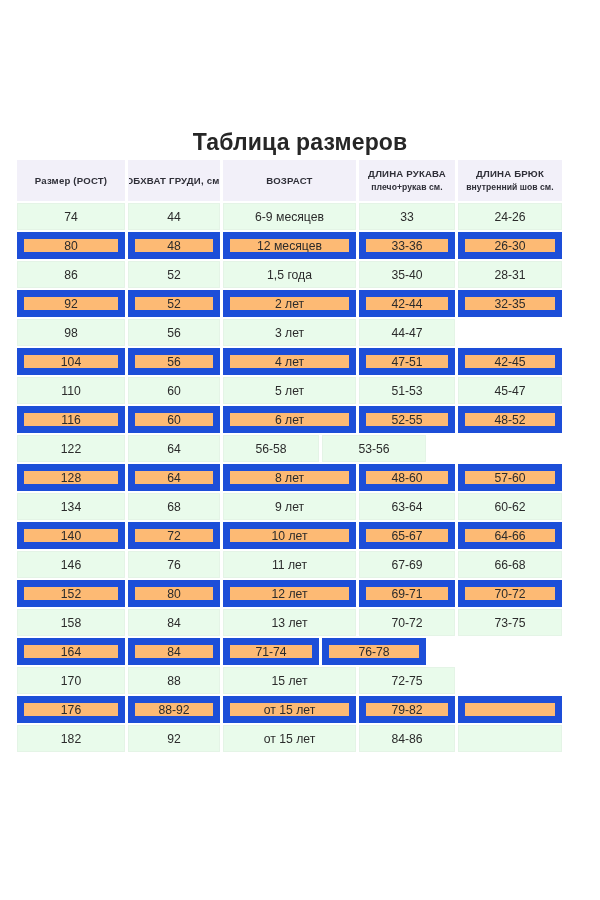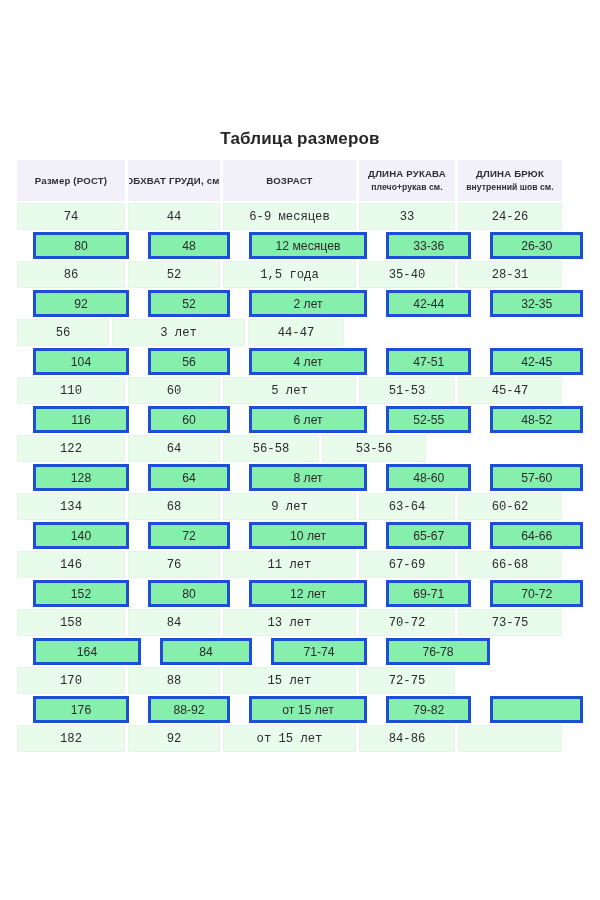--- a/index.html
+++ b/index.html
@@ -21,21 +21,21 @@
     height: 900px;
     box-sizing: border-box;
   }
 
   .title {
     position: absolute;
     left: 0;
     top: 129px;
     width: 600px;
     text-align: center;
-    font-size: 17px;
+    font-size: 23px;
     font-weight: bold;
     letter-spacing: 0.15px;
     color: #262626;
   }
 
   .table {
     position: absolute;
     left: 17px;
     top: 160px;
     width: 566px;
@@ -94,26 +94,24 @@
 
   
   .row-data .cell {
     height: 27px;
     font-size: 12.2px;
     border: 1px solid #eef0ee;
   }
   .row-data.tint .cell {
     background: #e9fbeb;
     border: 1px solid #e4f4e6;
-    font-family: Liberation Mono, monospace;
   }
   .row-data.plain .cell {
-    background: #86efac;
-    border: 3px solid #1d4ed8;
-    margin-left: 16px;
+    background: #fdba74;
+    border: 7px solid #1d4ed8;
   }
 
   
   .cell.empty-slot {
     background: transparent;
     border: none;
   }
 </style>
 </head>
 <body>
@@ -165,20 +163,21 @@
           <div class="cell c5">28-31</div>
         </div>
         <div class="row row-data plain">
           <div class="cell c1">92</div>
           <div class="cell c2">52</div>
           <div class="cell c3">2 лет</div>
           <div class="cell c4">42-44</div>
           <div class="cell c5">32-35</div>
         </div>
         <div class="row row-data tint">
+          <div class="cell c1">98</div>
           <div class="cell c2">56</div>
           <div class="cell c3">3 лет</div>
           <div class="cell c4">44-47</div>
         </div>
         <div class="row row-data plain">
           <div class="cell c1">104</div>
           <div class="cell c2">56</div>
           <div class="cell c3">4 лет</div>
           <div class="cell c4">47-51</div>
           <div class="cell c5">42-45</div>

